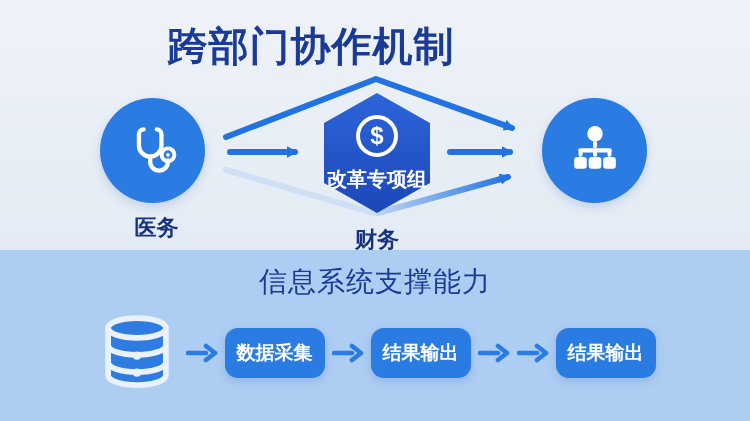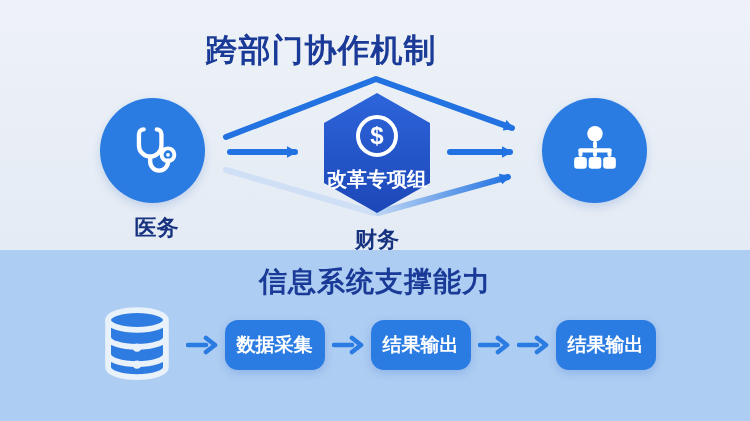--- a/index.html
+++ b/index.html
@@ -7,22 +7,22 @@
     position:relative;width:750px;height:421px;overflow:hidden;
     font-family:"Liberation Sans","DejaVu Sans",sans-serif;
     -webkit-font-smoothing:antialiased;
   }
   
   .top-section{
     position:absolute;left:0;top:0;width:750px;height:250px;
     background:linear-gradient(180deg,#eef2f8 0%,#e4ebf4 100%);
   }
   .top-title{
-    position:absolute;left:0;top:16px;width:616px;margin:13px;
-    text-align:center;font-size:32px;font-weight:800;color:#1a3a97;
+    position:absolute;left:0;top:16px;width:616px;margin:3px;
+    text-align:center;font-size:40px;font-weight:800;color:#1a3a97;
     letter-spacing:1px;
   }
   .arrows-layer{position:absolute;left:0;top:0;width:750px;height:250px;pointer-events:none;}
   .node-circle{
     position:absolute;width:105px;height:105px;border-radius:50%;
     background:#2b7ce2;display:flex;align-items:center;justify-content:center;
     box-shadow:0 4px 10px rgba(30,90,190,.18);
   }
   .node-circle.left{left:100px;top:98px;}
   .node-circle.right{left:542px;top:98px;}
@@ -46,25 +46,25 @@
   .hex-badge{
     margin-top:9px;color:#fff;font-size:20px;font-weight:800;white-space:nowrap;
   }
   
   .bottom-section{
     position:absolute;left:0;top:250px;width:750px;height:171px;
     background:#aecdf2;
   }
   .bottom-title{
     position:absolute;left:0;top:13px;width:750px;margin:0;
-    text-align:center;font-size:28px;font-weight:700;color:#1a3a97;
+    text-align:center;font-size:28px;font-weight:400;color:#1a3a97;
     letter-spacing:1px;
   }
   .flow-row{
-    position:absolute;left:0;top:52px;width:750px;height:86px;
+    position:absolute;left:0;top:60px;width:750px;height:86px;
     display:flex;align-items:center;justify-content:center;gap:7px;
   }
   .step-box{
     height:50px;border-radius:13px;background:#2b7ce2;
     display:flex;align-items:center;justify-content:center;
     padding:0 12px;color:#fff;font-size:19px;font-weight:800;white-space:nowrap;
     box-shadow:0 3px 8px rgba(30,90,190,.22);
   }
   .flow-arrow{flex:0 0 auto;display:block;}
 </style>

